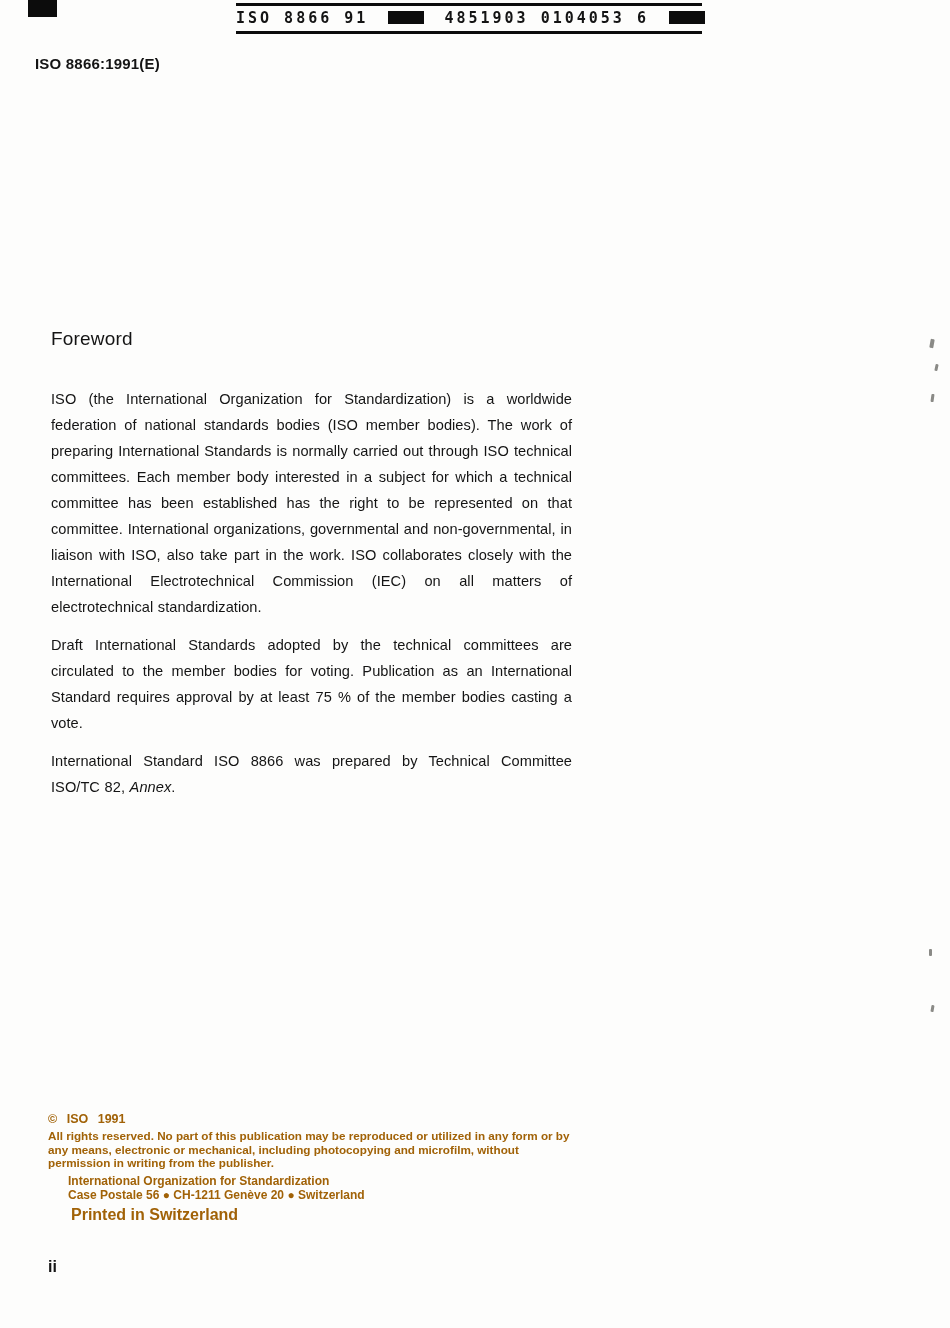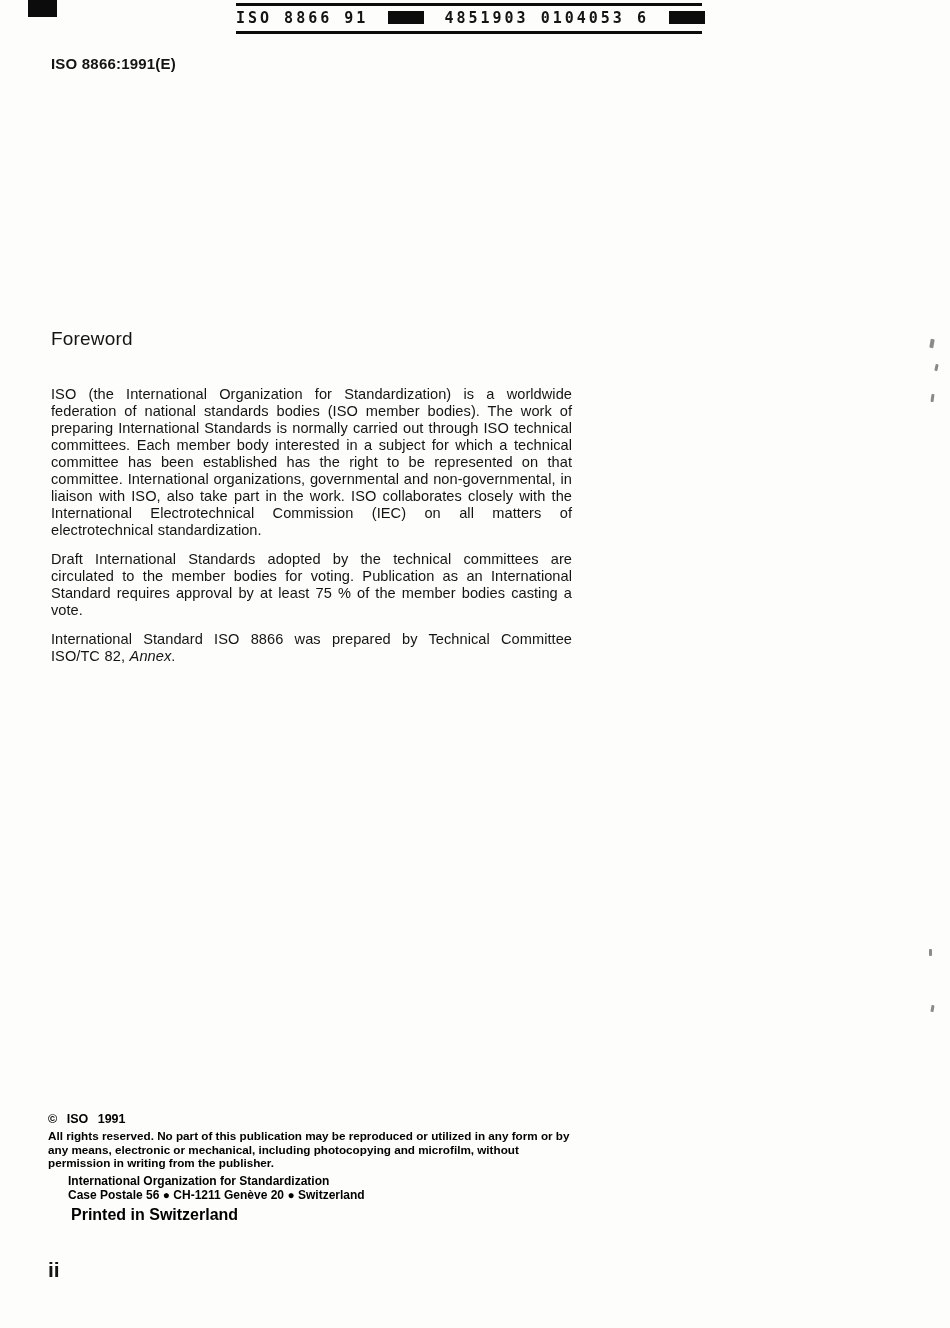--- a/index.html
+++ b/index.html
@@ -11,34 +11,34 @@
   }
   .corner-mark { position:absolute; left:28px; top:0; width:29px; height:17px; background:#0c0c0c; }
   .header-code {
     position:absolute; left:236px; top:3px; width:466px;
     border-top:3px solid #0c0c0c; border-bottom:3px solid #0c0c0c;
     padding:3px 0 4px; text-align:center; white-space:nowrap;
     font-family:"DejaVu Sans Mono", monospace; font-weight:bold;
     font-size:15px; letter-spacing:3px;
   }
   .code-bar { display:inline-block; width:36px; height:13px; background:#0c0c0c; vertical-align:-1px; margin:0 8px; }
-  .doc-id { position:absolute; left:51px; top:55px; font-size:15px; font-weight:bold; letter-spacing:0.2px; }
+  .doc-id { position:absolute; left:35px; top:55px; font-size:15px; font-weight:bold; letter-spacing:0.2px; }
   .content { position:absolute; left:51px; top:328px; width:521px; }
   .foreword-title { font-size:19px; font-weight:normal; margin-bottom:36px; letter-spacing:0.2px; }
   .para {
-    font-size:14.6px; line-height:17px; text-align:justify;
+    font-size:14.6px; line-height:26px; text-align:justify;
     margin-bottom:12px; letter-spacing:0.05px; word-spacing:0.5px;
   }
   .para i { font-style:italic; }
-  .copyright { position:absolute; left:48px; top:1112px; width:525px; font-weight:bold; color:#000000; }
+  .copyright { position:absolute; left:48px; top:1112px; width:525px; font-weight:bold; color:#a16207; }
   .copy-line1 { font-size:12.5px; word-spacing:6px; margin-bottom:3px; }
   .copy-body { font-size:11.7px; line-height:13.6px; margin-bottom:5px; }
   .copy-org { font-size:12px; line-height:13.8px; margin-left:20px; }
   .copy-printed { font-size:16px; margin-top:4px;margin-left:23px; }
-  .page-number { position:absolute; left:48px; top:1258px; font-size:21px; font-weight:bold; }
+  .page-number { position:absolute; left:48px; top:1258px; font-size:16px; font-weight:bold; }
   .artifact { position:absolute; background:#8a8a86; border-radius:1px; }
   .a1 { left:930px; top:339px; width:4px; height:9px; transform:rotate(10deg); }
   .a2 { left:935px; top:364px; width:3px; height:7px; transform:rotate(12deg); }
   .a3 { left:931px; top:394px; width:3px; height:8px; transform:rotate(8deg); }
   .a4 { left:929px; top:949px; width:3px; height:7px; }
   .a5 { left:931px; top:1005px; width:3px; height:7px; transform:rotate(10deg); }
 </style>
 </head>
 <body>
 

